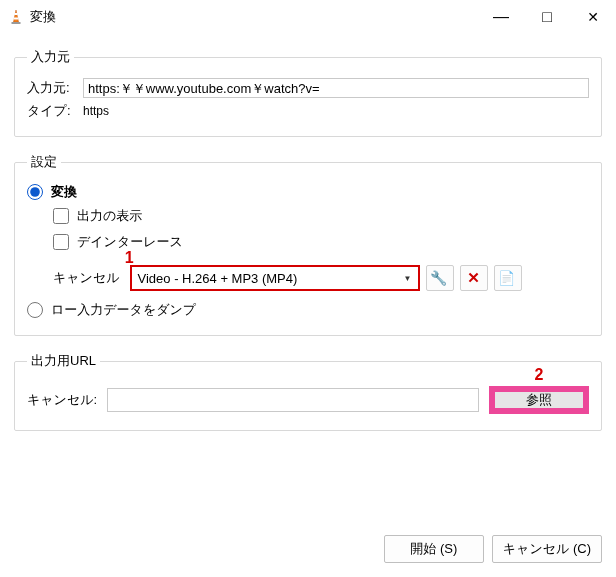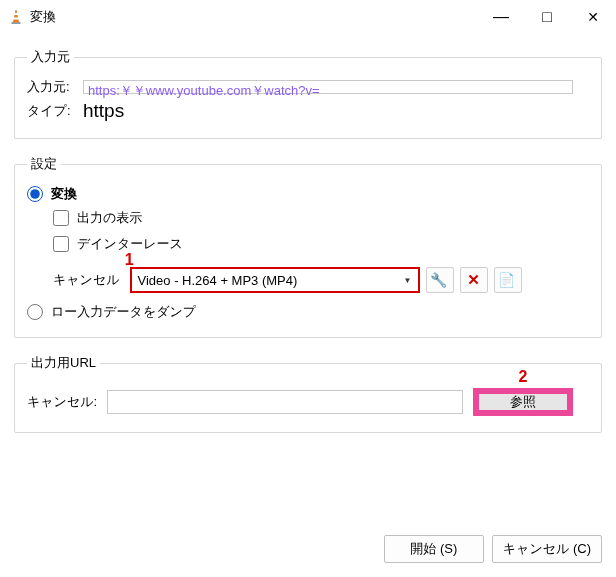--- a/index.html
+++ b/index.html
@@ -7,26 +7,26 @@
   .window { width: 616px; height: 577px; background: #fff; display: flex; flex-direction: column; }
   .titlebar { height: 34px; display: flex; align-items: center; justify-content: space-between; padding-left: 8px; }
   .title-left { display: flex; align-items: center; gap: 6px; }
   .vlc-icon svg { display: block; }
   .title-text { font-size: 13px; }
   .winbtns { display: flex; height: 100%; }
   .winbtn { width: 46px; height: 100%; display: flex; align-items: center; justify-content: center; font-size: 16px; font-family: "Segoe UI Symbol", sans-serif;}
   .winbtn span { line-height:1; }
   .winbtn.close { font-size: 14px; }
   .content { padding: 8px 14px 10px 14px; flex: 1; display: flex; flex-direction: column; }
-  fieldset { border: 1px solid #d8d8d8; margin: 6px 0 10px 0; padding: 8px 28px 12px 12px; border-radius: 2px; }
+  fieldset { border: 1px solid #d8d8d8; margin: 6px 0 10px 0; padding: 8px 12px 12px 12px; border-radius: 2px; }
   legend { font-size: 13px; padding: 0 4px; color: #000; }
   .row { display: flex; align-items: center; margin: 4px 0; font-size: 13px; }
   .row .lbl { width: 56px; }
-  .source-input { flex: 1; height: 14px; font-size: 13px; background: #fff; border: 1px solid #c9c9c9; padding: 1px 4px; color:#8b5cf6;}
-  .typeval { font-size: 19px; }
+  .source-input { flex: 1; height: 20px; font-size: 13px; background: #fff; border: 1px solid #c9c9c9; padding: 1px 4px; color:#000000;}
+  .typeval { font-size: 12px; }
   .radio-row { display: flex; align-items: center; gap: 8px; margin: 4px 0; }
   .radio-row input[type=radio] { width: 16px; height: 16px; accent-color: #0c59ce; margin:0;}
   .radio-row label { font-size: 13px; }
   .radio-row.bold label { font-weight: 600; }
   .indent { margin-left: 26px; }
   .cb-row { display: flex; align-items: center; gap: 8px; margin: 6px 0 8px 0; }
   .cb-row input[type=checkbox] { width: 16px; height: 16px; margin:0;}
   .cb-row label { font-size: 13px; }
   .profile-row { display: flex; align-items: center; gap: 6px; margin: 14px 0 4px 0; }
   .profile-lbl { font-size: 13px; margin-right: 4px; position: relative;}

